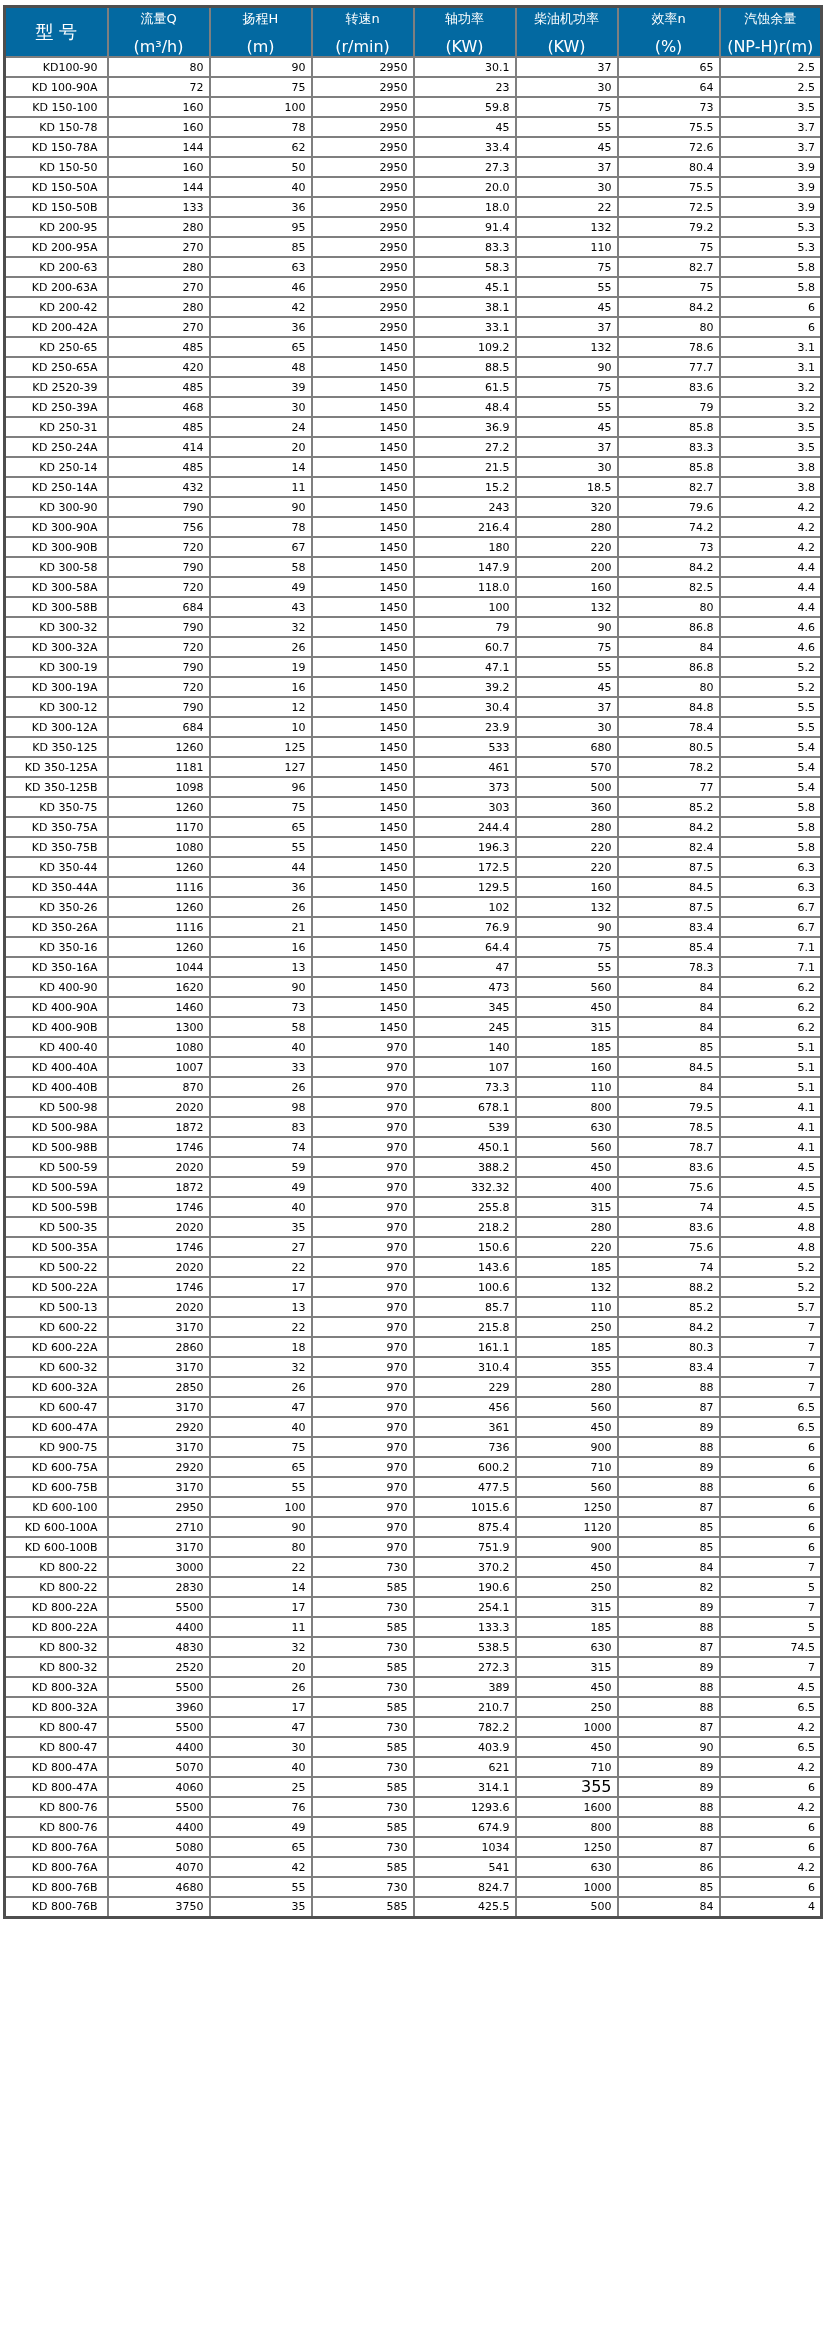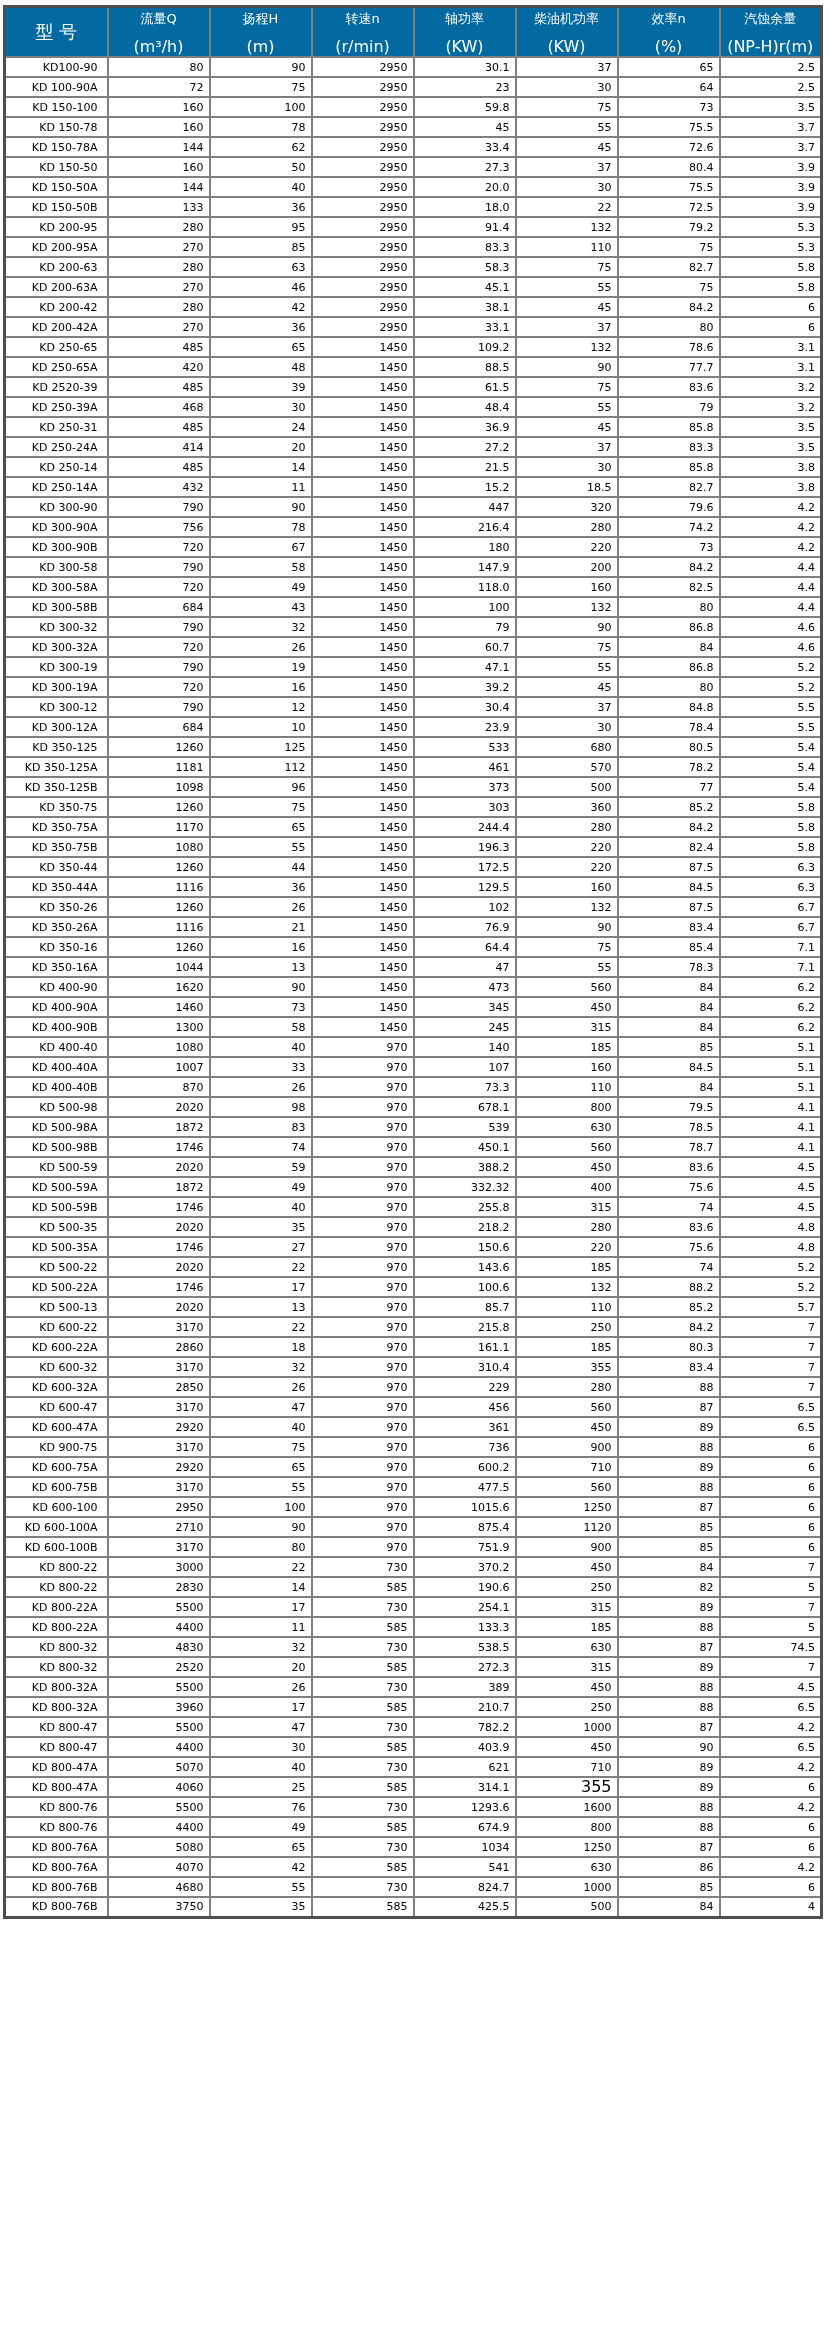--- a/index.html
+++ b/index.html
@@ -335,21 +335,21 @@
           <td>15.2</td>
           <td>18.5</td>
           <td>82.7</td>
           <td>3.8</td>
         </tr>
         <tr>
           <td class="model">KD 300-90</td>
           <td>790</td>
           <td>90</td>
           <td>1450</td>
-          <td>447</td>
+          <td>243</td>
           <td>320</td>
           <td>79.6</td>
           <td>4.2</td>
         </tr>
         <tr>
           <td class="model">KD 300-90A</td>
           <td>756</td>
           <td>78</td>
           <td>1450</td>
           <td>216.4</td>
@@ -463,21 +463,21 @@
           <td>125</td>
           <td>1450</td>
           <td>533</td>
           <td>680</td>
           <td>80.5</td>
           <td>5.4</td>
         </tr>
         <tr>
           <td class="model">KD 350-125A</td>
           <td>1181</td>
-          <td>112</td>
+          <td>127</td>
           <td>1450</td>
           <td>461</td>
           <td>570</td>
           <td>78.2</td>
           <td>5.4</td>
         </tr>
         <tr>
           <td class="model">KD 350-125B</td>
           <td>1098</td>
           <td>96</td>

